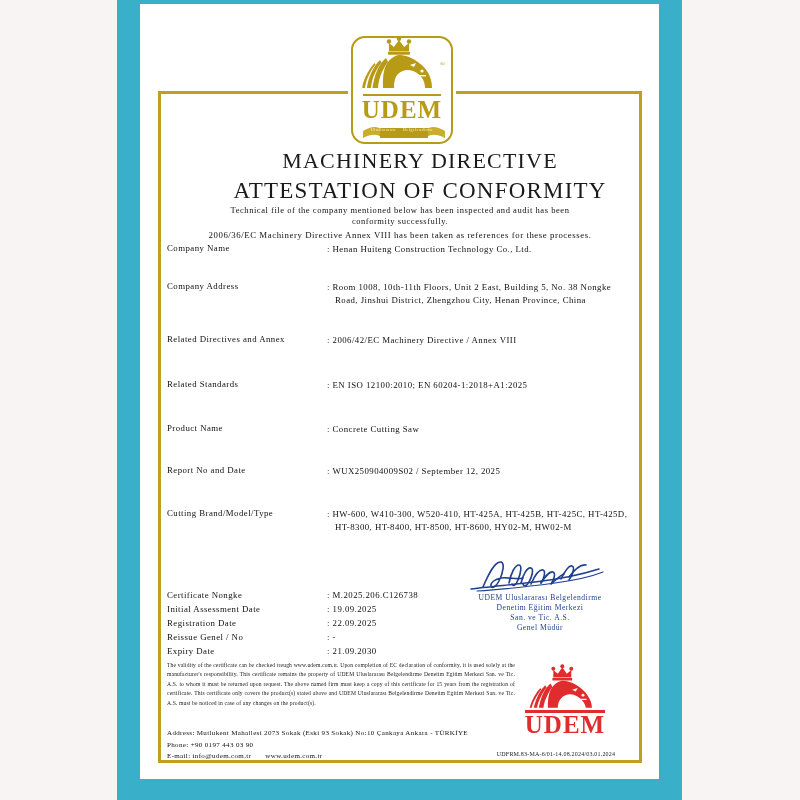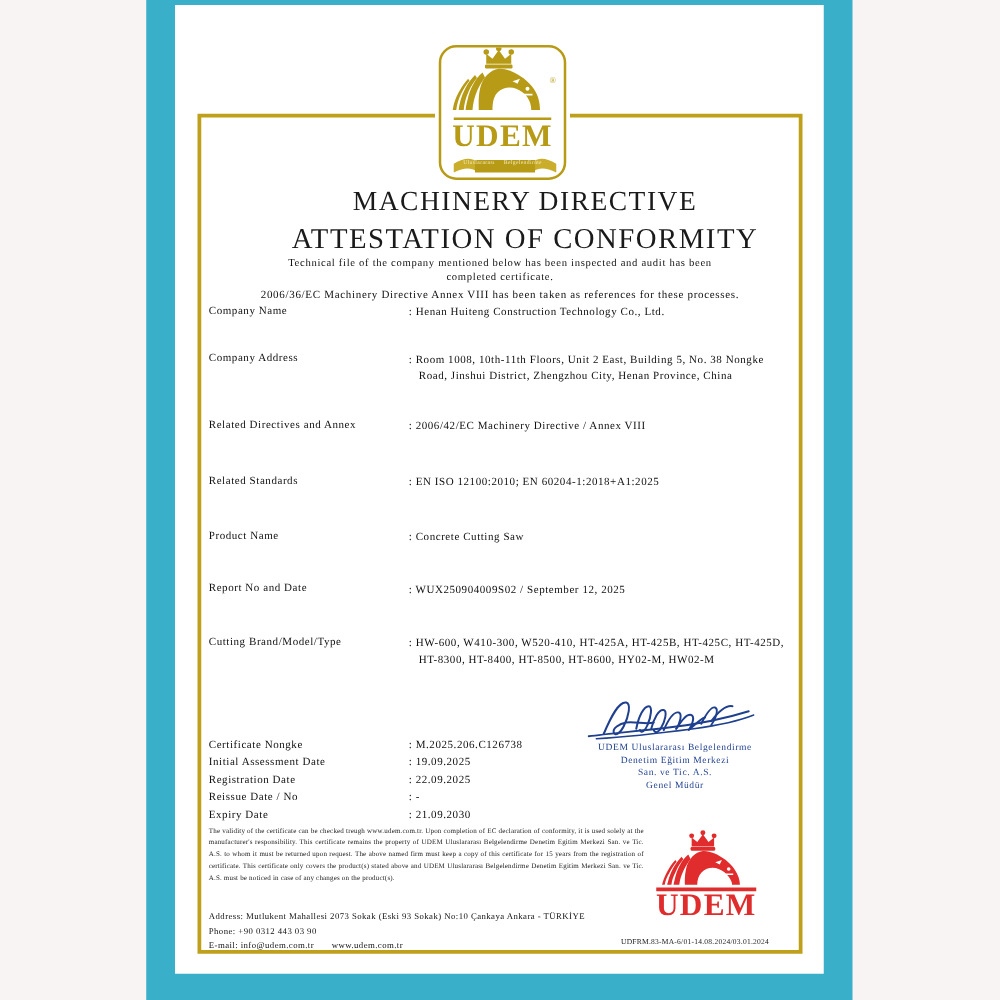--- a/index.html
+++ b/index.html
@@ -228,21 +228,21 @@
         <span>Uluslararası</span>
         &nbsp;&nbsp;&nbsp;
         <span>Belgelendirme</span>
       </div>
     </div>
   </div>
 
   <div class="title1">MACHINERY DIRECTIVE</div>
   <div class="title2">ATTESTATION OF CONFORMITY</div>
   <div class="subline sub1">Technical file of the company mentioned below has been inspected and audit has been</div>
-  <div class="subline sub2">completed certificate.</div>
+  <div class="subline sub2">conformity successfully.</div>
   <div class="subline sub3">2006/36/EC Machinery Directive Annex VIII has been taken as references for these processes.</div>
 
   <div class="field f-company">
     <span class="lbl">Company Name</span>
     <span class="val">: Henan Huiteng Construction Technology Co., Ltd.</span>
   </div>
 
   <div class="field f-address">
     <span class="lbl">Company Address</span>
     <span class="val">
@@ -286,21 +286,21 @@
     </div>
     <div class="cert-row">
       <span class="lbl">Initial Assessment Date</span>
       <span class="val">: 19.09.2025</span>
     </div>
     <div class="cert-row">
       <span class="lbl">Registration Date</span>
       <span class="val">: 22.09.2025</span>
     </div>
     <div class="cert-row">
-      <span class="lbl">Reissue Date / No</span>
+      <span class="lbl">Reissue Genel / No</span>
       <span class="val">: -</span>
     </div>
     <div class="cert-row">
       <span class="lbl">Expiry Date</span>
       <span class="val">: 21.09.2030</span>
     </div>
   </div>
 
   <div class="sig-area">
     <svg class="sig-svg" width="150" height="44" viewBox="0 0 150 44">
@@ -321,21 +321,21 @@
       <div>Denetim Eğitim Merkezi</div>
       <div>San. ve Tic. A.S.</div>
       <div>Genel Müdür</div>
     </div>
   </div>
 
   <div class="fineprint">The validity of the certificate can be checked treugh www.udem.com.tr. Upon completion of EC declaration of conformity, it is used solely at the manufacturer's responsibility. This certificate remains the property of UDEM Uluslararası Belgelendirme Denetim Egitim Merkezi San. ve Tic. A.S. to whom it must be returned upon request. The above named firm must keep a copy of this certificate for 15 years from the registration of certificate. This certificate only covers the product(s) stated above and UDEM Uluslararası Belgelendirme Denetim Egitim Merkezi San. ve Tic. A.S. must be noticed in case of any changes on the product(s).</div>
 
   <div class="contact">
     <div>Address: Mutlukent Mahallesi 2073 Sokak (Eski 93 Sokak) No:10 Çankaya   Ankara - TÜRKİYE</div>
-    <div>Phone: +90 0312 443 03 90</div>
+    <div>Phone: +90 0197 443 03 90</div>
     <div class="mailrow">
       <span>E-mail: info@udem.com.tr</span>
       <span>www.udem.com.tr</span>
     </div>
   </div>
 
   <div class="logo-red">
     <svg width="88" height="50" viewBox="0 0 98 50">
       <g fill="#e02c2c">
         <path d="M36 13 L36 5 L41 9 L46 2 L51 9 L56 5 L56 13 Z"></path>

